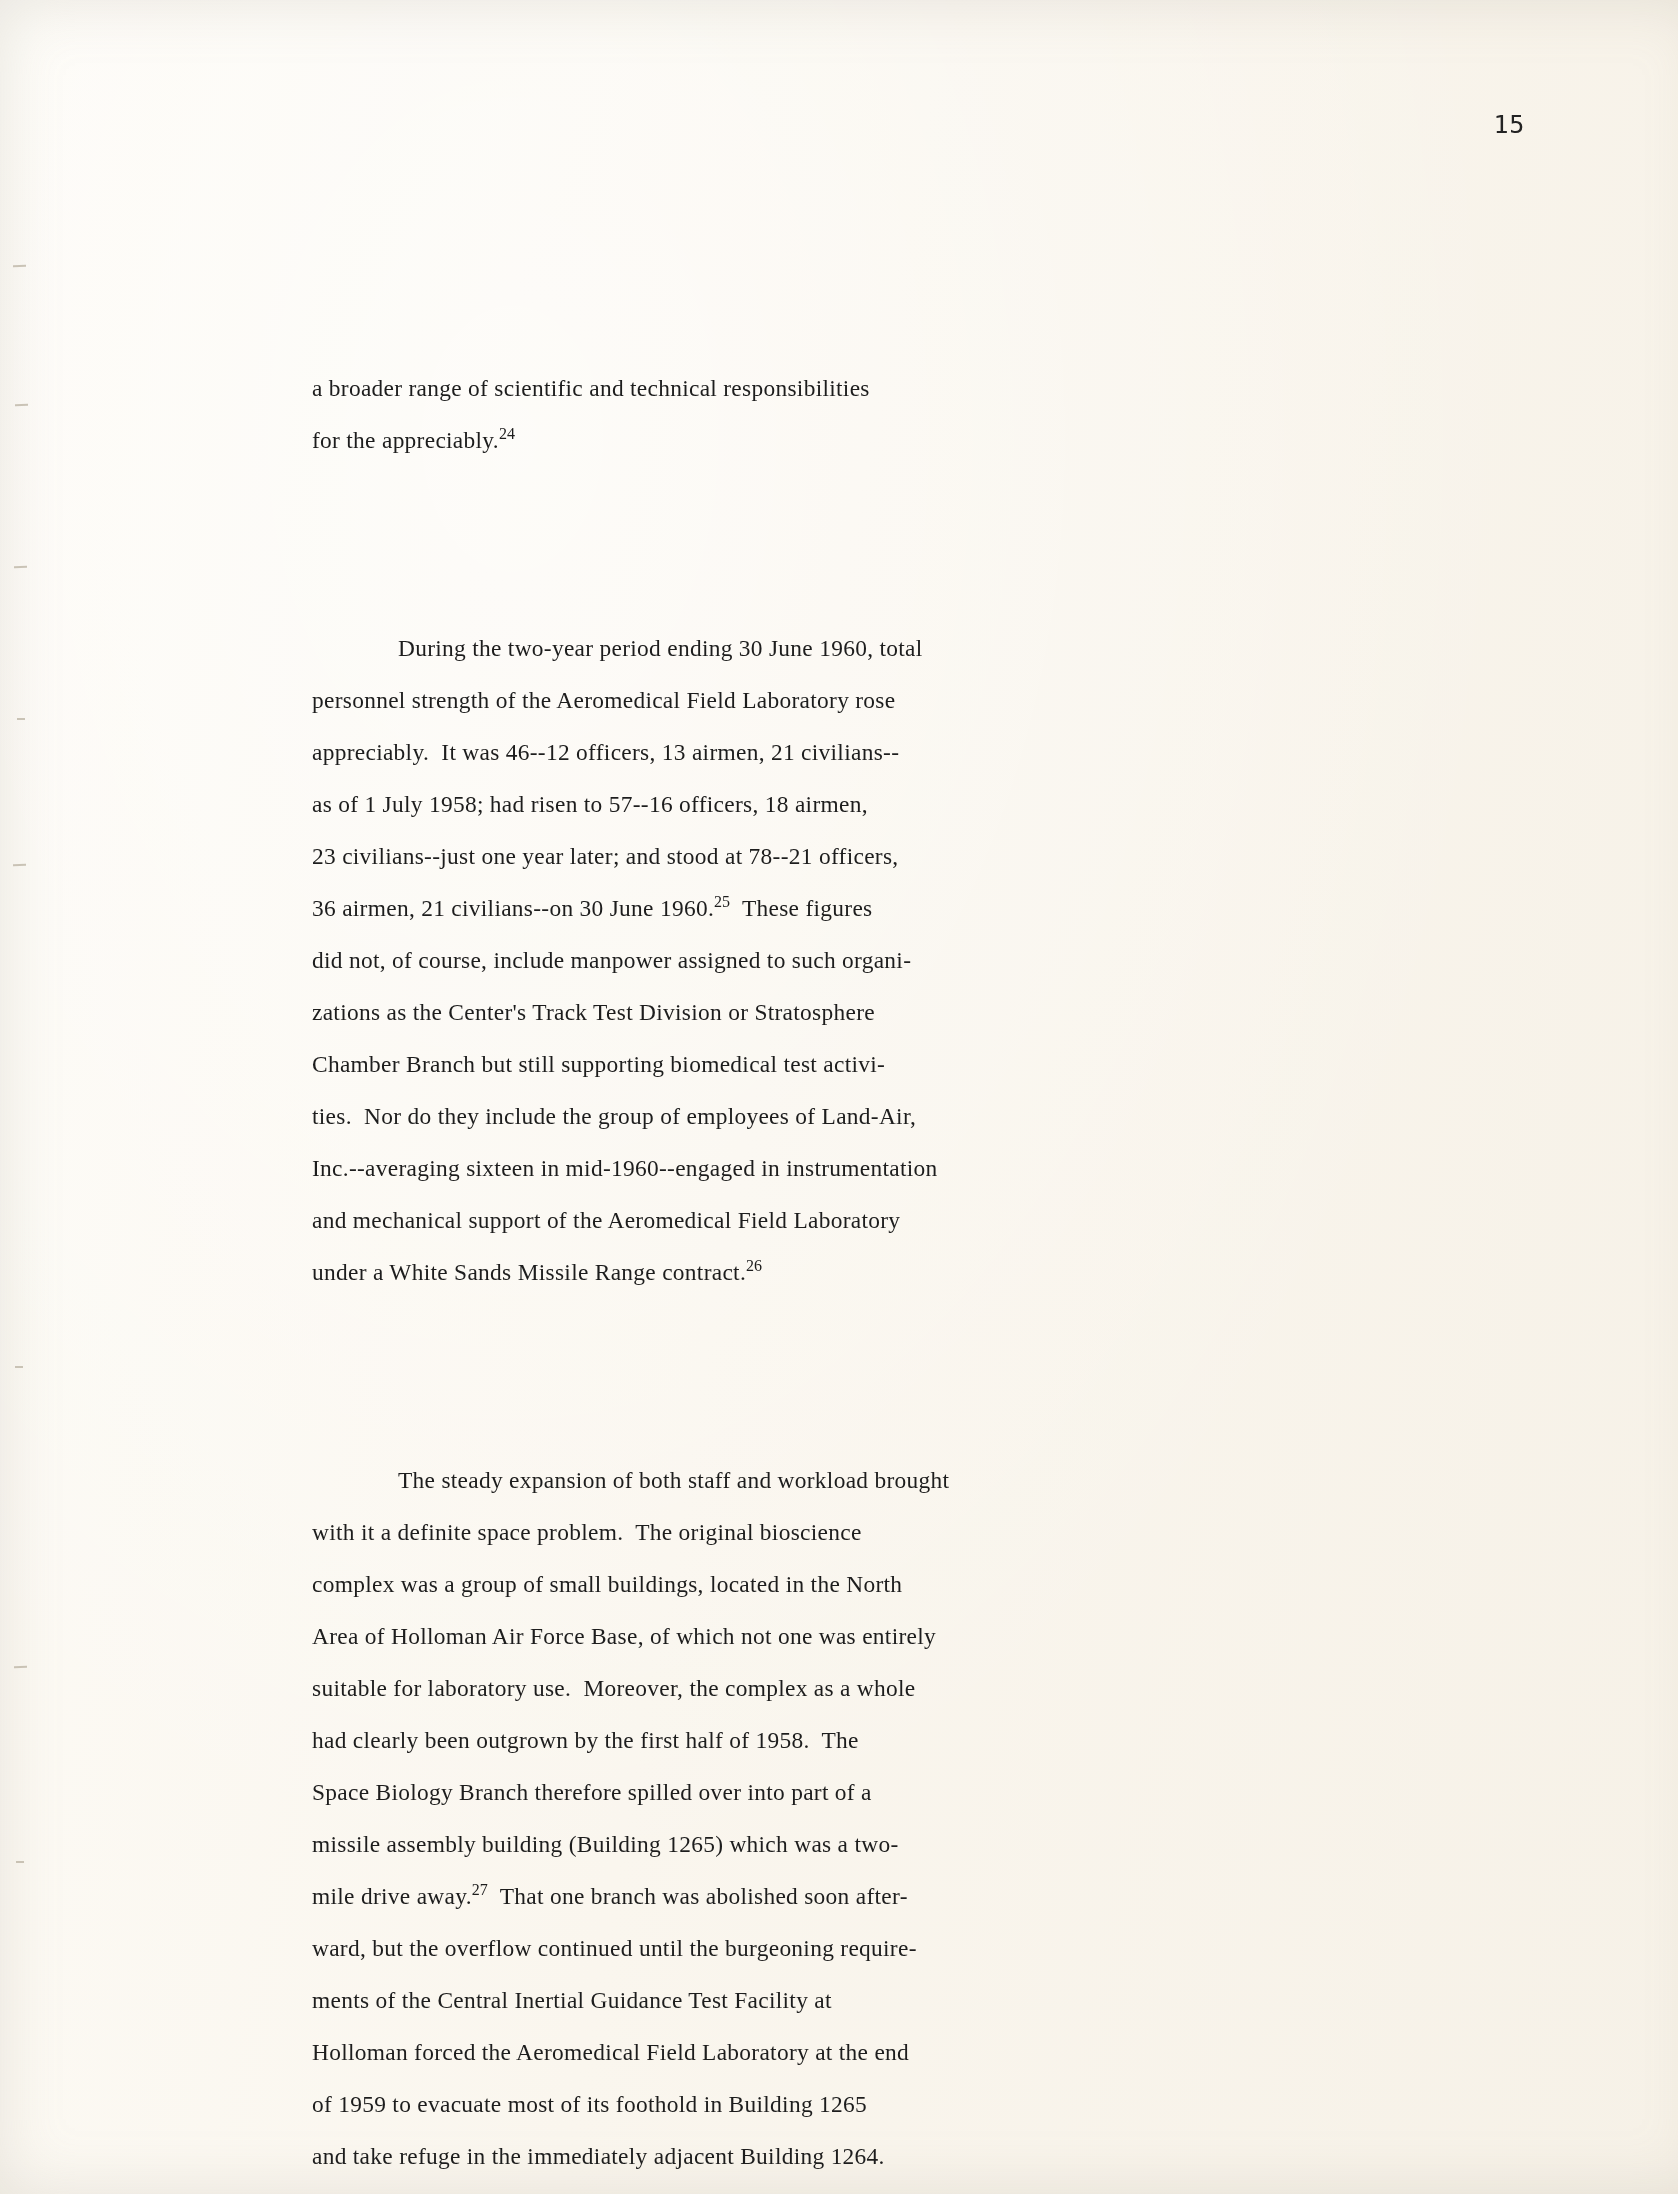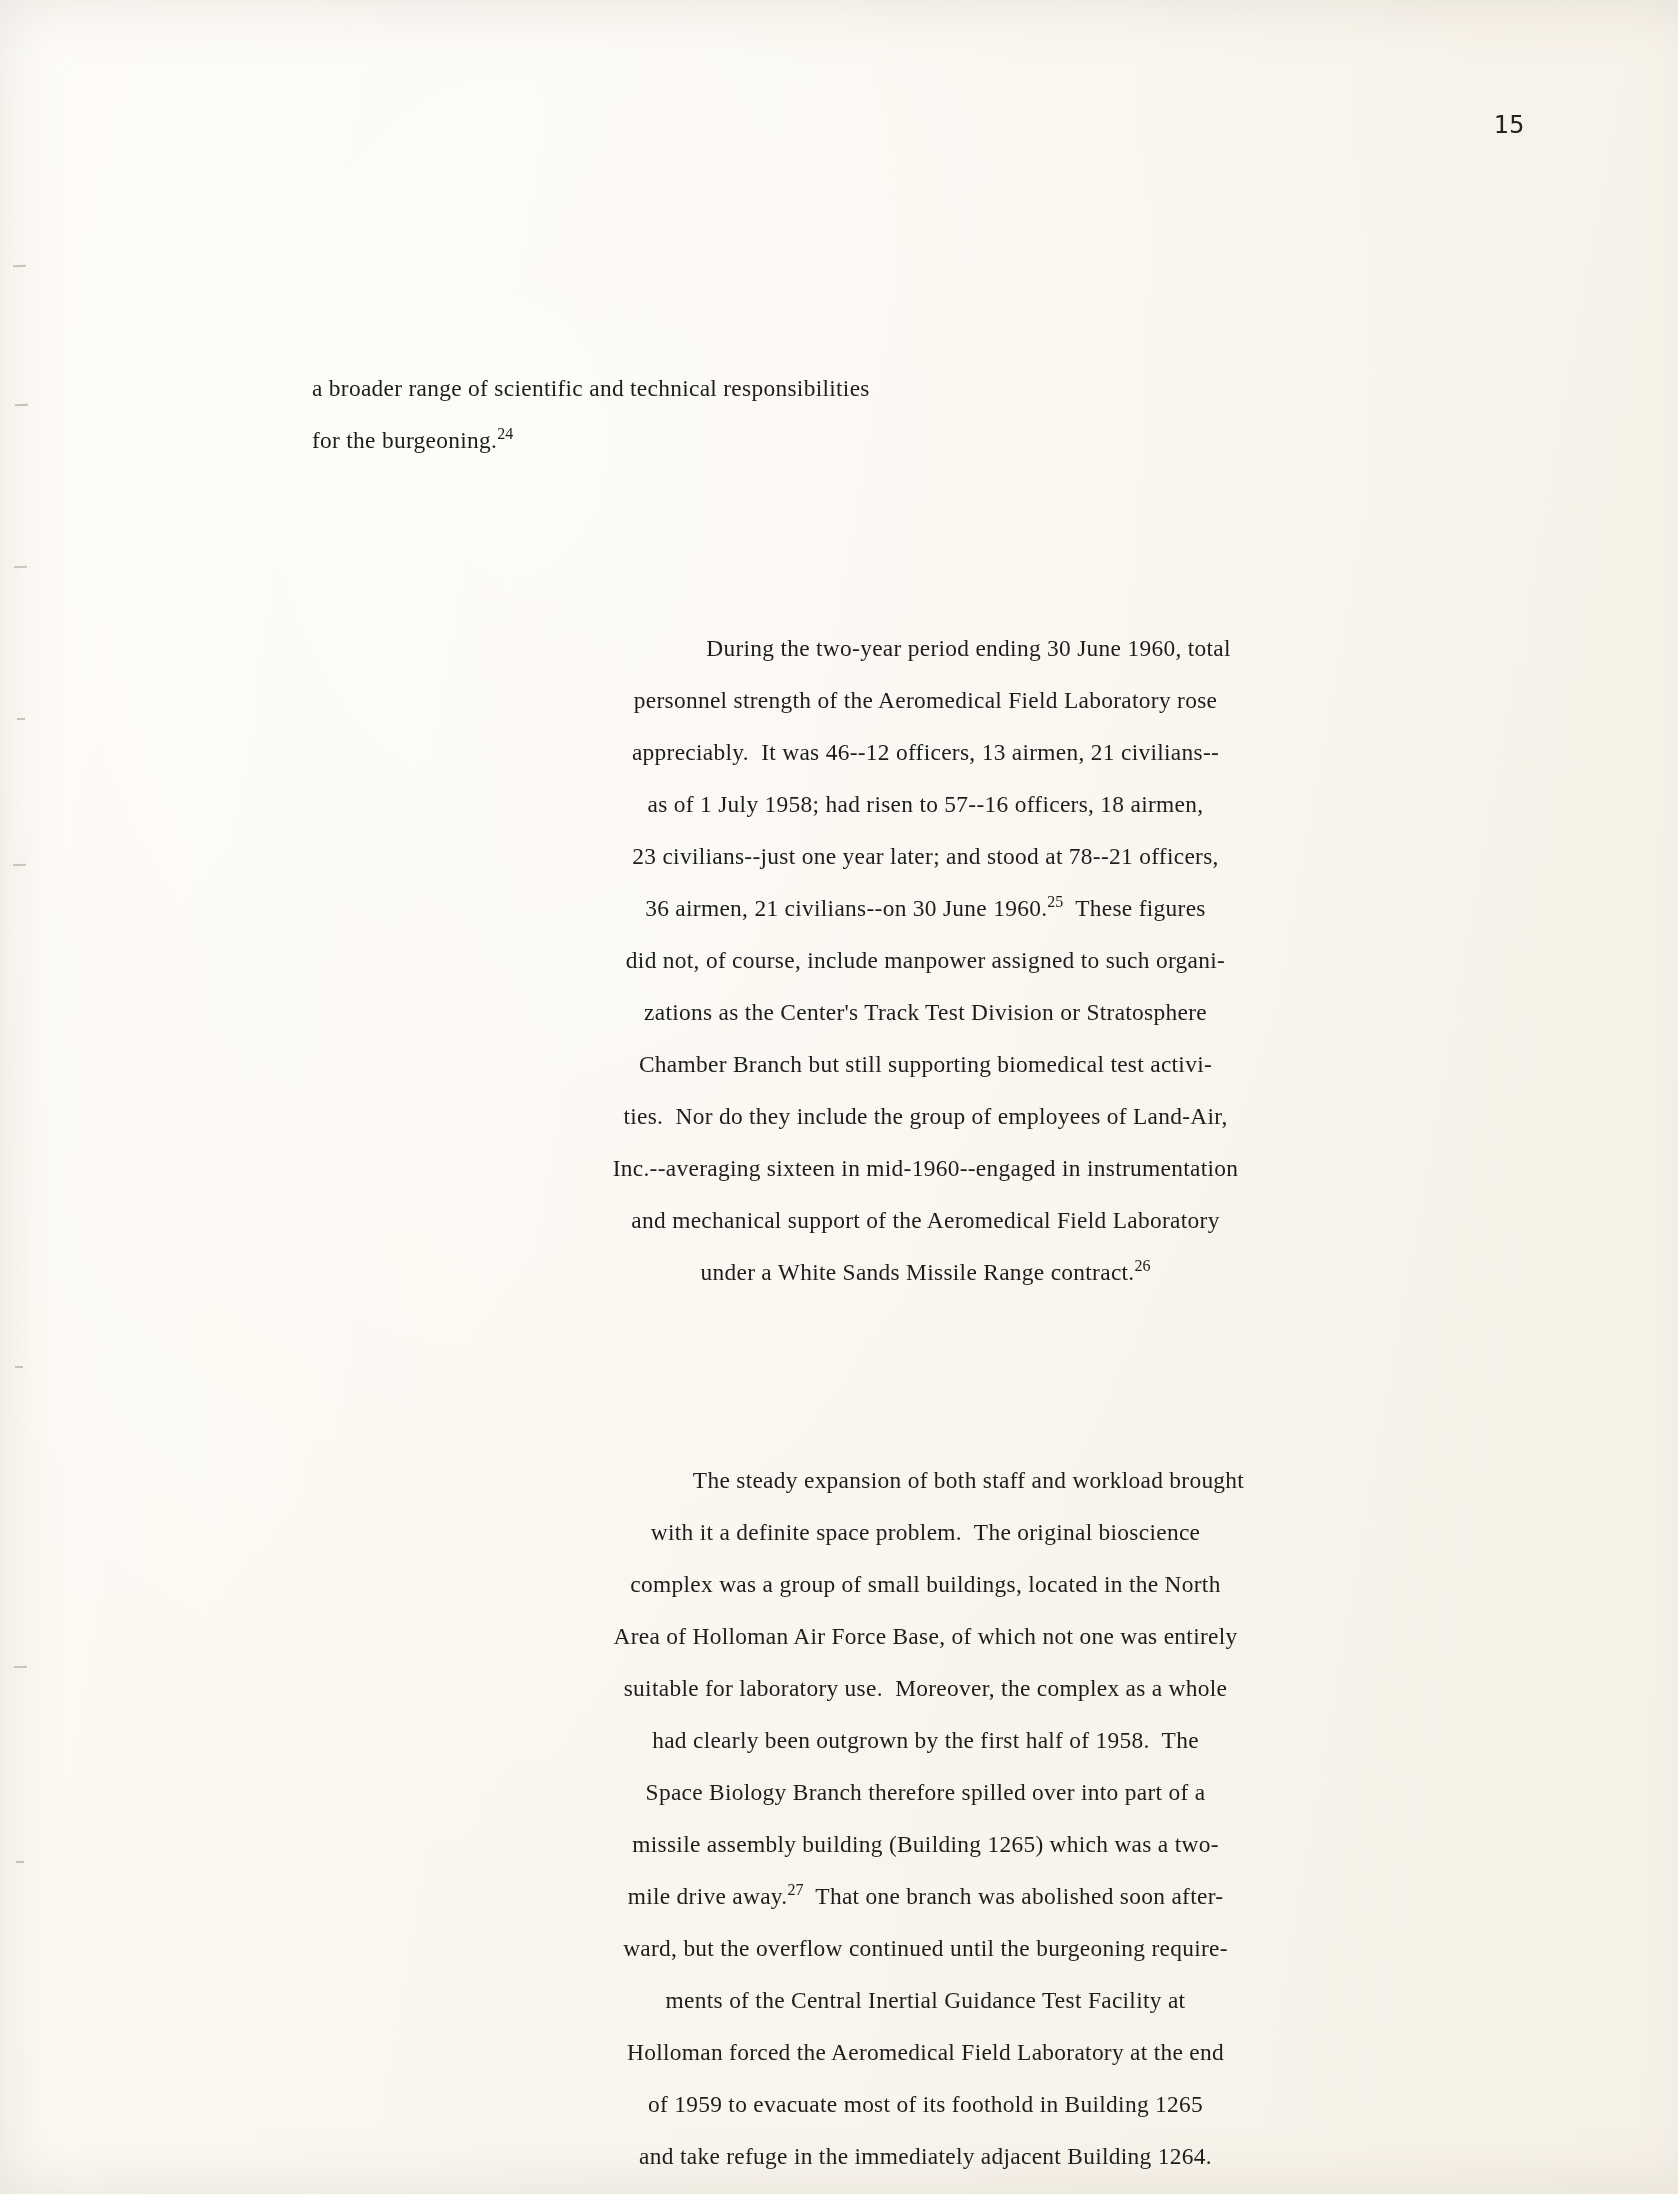--- a/index.html
+++ b/index.html
@@ -67,21 +67,20 @@
     color: #1d1d1d;
     letter-spacing: 0.3px;
     white-space: pre-wrap;
   }
   .para {
     margin: 0 0 0 0;
     font-family: Liberation Serif, serif;
   }
   .para + .para {
     margin-top: 0;
-    text-align: center;
   }
   .indent {
     display: inline-block;
     width: 86px;
   }
   sup.fn {
     font-size: 16px;
     vertical-align: super;
     line-height: 0;
     letter-spacing: 0;
@@ -105,21 +104,21 @@
     <span style="top:599px; left:0.7px;"></span>
     <span style="top:1101px; left:2.8px; width:8.4px;"></span>
     <span style="top:1401px; left:1.4px;"></span>
     <span style="top:1596px; left:3.5px; width:8.4px;"></span>
   </div>
 
   <div class="page-number">15</div>
 
   <div class="body-text">
 
-    <p class="para"><span class="line">a broader range of scientific and technical responsibilities</span><span>for the burgeoning.</span><sup class="fn">24</sup></p>
+    <p class="para"><span class="line">a broader range of scientific and technical responsibilities</span><span>for the appreciably.</span><sup class="fn">24</sup></p>
 
     <p class="para"><span class="indent"></span><span>During the two-year period ending 30 June 1960, total</span><span class="line">personnel strength of the Aeromedical Field Laboratory rose</span><span class="line">appreciably.  It was 46--12 officers, 13 airmen, 21 civilians--</span><span class="line">as of 1 July 1958; had risen to 57--16 officers, 18 airmen,</span><span class="line">23 civilians--just one year later; and stood at 78--21 officers,</span><span>36 airmen, 21 civilians--on 30 June 1960.</span><sup class="fn">25</sup><span>  These figures</span><span class="line">did not, of course, include manpower assigned to such organi-</span><span class="line">zations as the Center's Track Test Division or Stratosphere</span><span class="line">Chamber Branch but still supporting biomedical test activi-</span><span class="line">ties.  Nor do they include the group of employees of Land-Air,</span><span class="line">Inc.--averaging sixteen in mid-1960--engaged in instrumentation</span><span class="line">and mechanical support of the Aeromedical Field Laboratory</span><span class="line"><span>under a White Sands Missile Range contract.</span><sup class="fn">26</sup></span></p>
 
     <p class="para"><span class="indent"></span><span>The steady expansion of both staff and workload brought</span><span class="line">with it a definite space problem.  The original bioscience</span><span class="line">complex was a group of small buildings, located in the North</span><span class="line">Area of Holloman Air Force Base, of which not one was entirely</span><span class="line">suitable for laboratory use.  Moreover, the complex as a whole</span><span class="line">had clearly been outgrown by the first half of 1958.  The</span><span class="line">Space Biology Branch therefore spilled over into part of a</span><span class="line">missile assembly building (Building 1265) which was a two-</span><span class="line"><span>mile drive away.</span><sup class="fn">27</sup><span>  That one branch was abolished soon after-</span></span><span class="line">ward, but the overflow continued until the burgeoning require-</span><span class="line">ments of the Central Inertial Guidance Test Facility at</span><span class="line">Holloman forced the Aeromedical Field Laboratory at the end</span><span class="line">of 1959 to evacuate most of its foothold in Building 1265</span><span class="line">and take refuge in the immediately adjacent Building 1264.</span><span class="line">The latter was another missile assembly (and administration)</span></p>
 
   </div>
 </div>
 
 
 </body></html>

